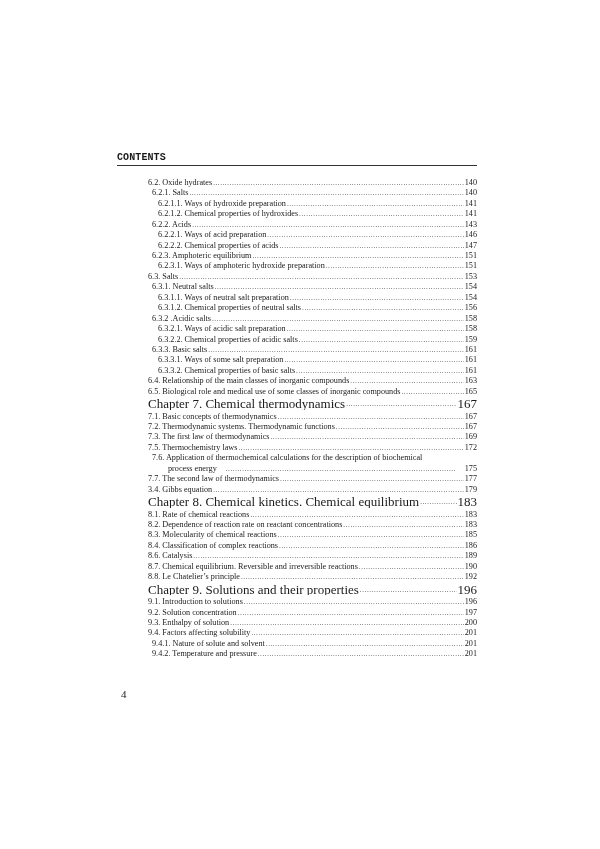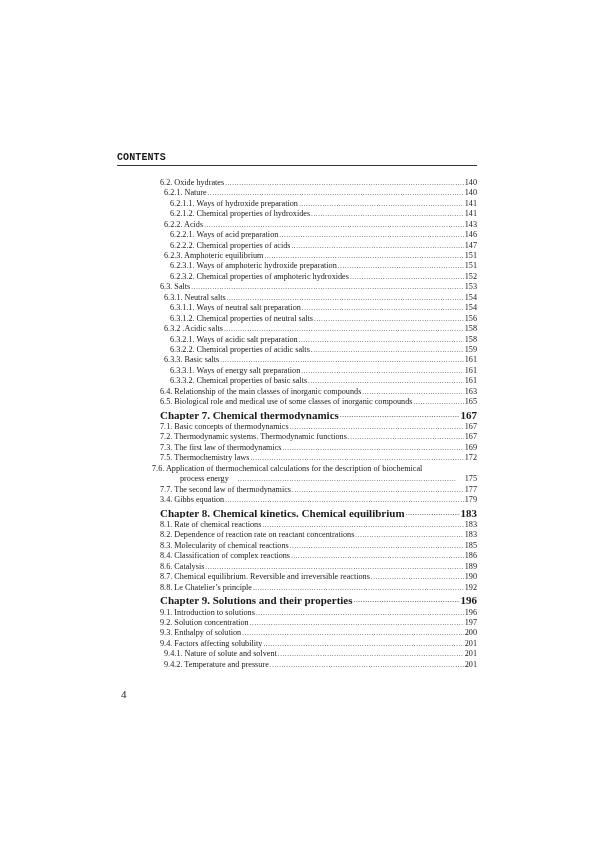--- a/index.html
+++ b/index.html
@@ -16,54 +16,54 @@
     position: absolute; left: 117px; top: 165px; width: 360px; height: 0;
     border-top: 1px solid #333;
   }
   .toc {
     position: absolute; left: 148px; top: 178px; width: 329px;
   }
   .entry {
     display: flex; align-items: flex-end; font-size: 8.2px; line-height: 10.45px;
     height: 10.45px; white-space: nowrap; overflow: hidden;
   }
-  .entry .title { flex: 0 0 auto; padding-right: 1px; margin-left: 12px; }
+  .entry .title { flex: 0 0 auto; padding-right: 1px; }
   .entry .dots {
     flex: 1 1 auto; overflow: hidden; white-space: nowrap; color: #444;
     letter-spacing: 0.6px; font-size: 7px;
   }
   .entry .dots::after {
     content: "....................................................................................................................................................................................................................";
   }
   .entry .page { flex: 0 0 auto; padding-left: 1px; text-align: center; }
   .lvl0 .title { padding-left: 0; }
   .lvl1 .title { padding-left: 4px; }
   .lvl2 .title { padding-left: 10px; }
-  .entry.chapter { font-weight: bold; font-size: 11px; margin-top: 2px; margin-bottom: 2px; }
+  .entry.chapter { font-weight: normal; font-size: 13px; margin-top: 2px; margin-bottom: 2px; }
   .entry.wrap { height: auto; display: block; }
   .entry.wrap .wrap-first { display: block; padding-left: 4px; }
   .entry.wrap .wrap-second { display: flex; align-items: flex-end; padding-left: 20px; gap: 8px; }
   .page-number {
     position: absolute; left: 121px; top: 688px; font-size: 11px;
   }
 </style>
 </head>
 <body>
 
 <div class="header">CONTENTS</div>
 <div class="header-rule"></div>
 
 <div class="toc" id="toc">
     <div class="entry lvl0">
       <span class="title">6.2. Oxide hydrates</span>
       <span class="dots"></span>
       <span class="page">140</span>
     </div>
     <div class="entry lvl1">
-      <span class="title">6.2.1. Nature</span>
+      <span class="title">6.2.1. Salts</span>
       <span class="dots"></span>
       <span class="page">140</span>
     </div>
     <div class="entry lvl2">
       <span class="title">6.2.1.1. Ways of hydroxide preparation</span>
       <span class="dots"></span>
       <span class="page">141</span>
     </div>
     <div class="entry lvl2">
       <span class="title">6.2.1.2. Chemical properties of hydroxides</span>
@@ -88,25 +88,20 @@
     <div class="entry lvl1">
       <span class="title">6.2.3. Amphoteric equilibrium</span>
       <span class="dots"></span>
       <span class="page">151</span>
     </div>
     <div class="entry lvl2">
       <span class="title">6.2.3.1. Ways of amphoteric hydroxide preparation</span>
       <span class="dots"></span>
       <span class="page">151</span>
     </div>
-    <div class="entry lvl2">
-      <span class="title">6.2.3.2. Chemical properties of amphoteric hydroxides</span>
-      <span class="dots"></span>
-      <span class="page">152</span>
-    </div>
     <div class="entry lvl0">
       <span class="title">6.3. Salts</span>
       <span class="dots"></span>
       <span class="page">153</span>
     </div>
     <div class="entry lvl1">
       <span class="title">6.3.1. Neutral salts</span>
       <span class="dots"></span>
       <span class="page">154</span>
     </div>
@@ -134,21 +129,21 @@
       <span class="title">6.3.2.2. Chemical properties of acidic salts</span>
       <span class="dots"></span>
       <span class="page">159</span>
     </div>
     <div class="entry lvl1">
       <span class="title">6.3.3. Basic salts</span>
       <span class="dots"></span>
       <span class="page">161</span>
     </div>
     <div class="entry lvl2">
-      <span class="title">6.3.3.1. Ways of energy salt preparation</span>
+      <span class="title">6.3.3.1. Ways of some salt preparation</span>
       <span class="dots"></span>
       <span class="page">161</span>
     </div>
     <div class="entry lvl2">
       <span class="title">6.3.3.2. Chemical properties of basic salts</span>
       <span class="dots"></span>
       <span class="page">161</span>
     </div>
     <div class="entry lvl0">
       <span class="title">6.4. Relationship of the main classes of inorganic compounds</span>

